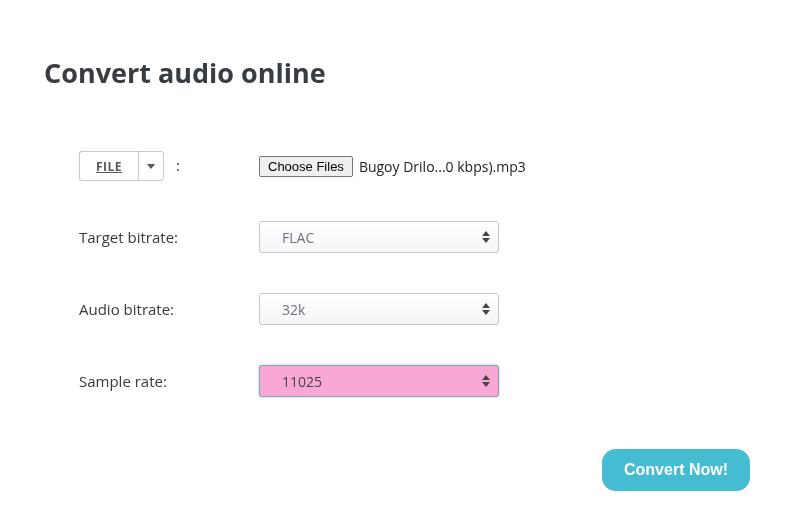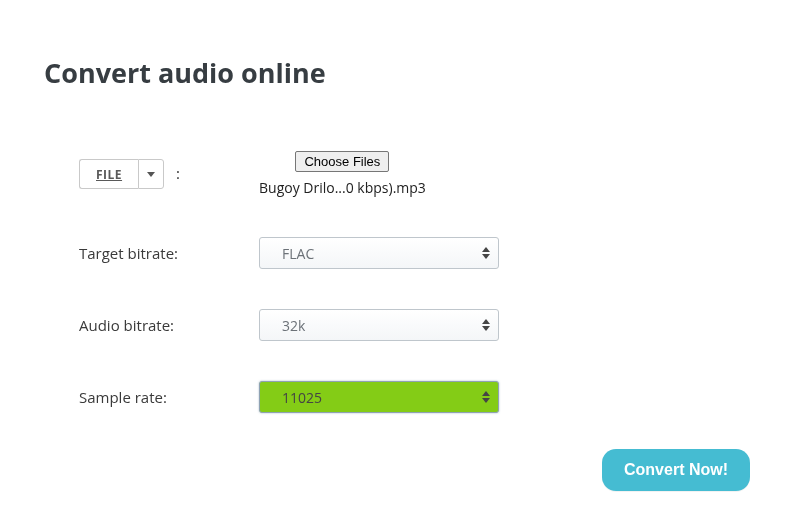--- a/index.html
+++ b/index.html
@@ -73,21 +73,20 @@
   }
   .colon {
     font-size: 15px;
     color: #333;
     margin-left: 8px;
   }
   .file-picker {
     display: inline-flex;
     align-items: center;
     gap: 6px;
-    flex-direction: column;
   }
   .choose-btn {
     font-family: Arial, sans-serif;
     font-size: 13px;
     padding: 2px 8px;
     background: #efefef;
     border: 1px solid #767676;
     border-radius: 2px;
     cursor: pointer;
     color: #000;
@@ -128,21 +127,21 @@
   }
   .arrow-dn {
     width: 0; height: 0;
     border-left: 4px solid transparent;
     border-right: 4px solid transparent;
     border-top: 5px solid #454545;
   }
   .select.open {
     border-color: #8fa2b3;
     box-shadow: 0 0 2px rgba(100,130,160,0.6);
-    background: #84cc16;
+    background: #f9a8d4;
     color: #444;
   }
   
   .convert-btn {
     position: absolute;
     right: 50px;
     bottom: 40px;
     background: #45bcd2;
     color: #ffffff;
     font-size: 16px;

